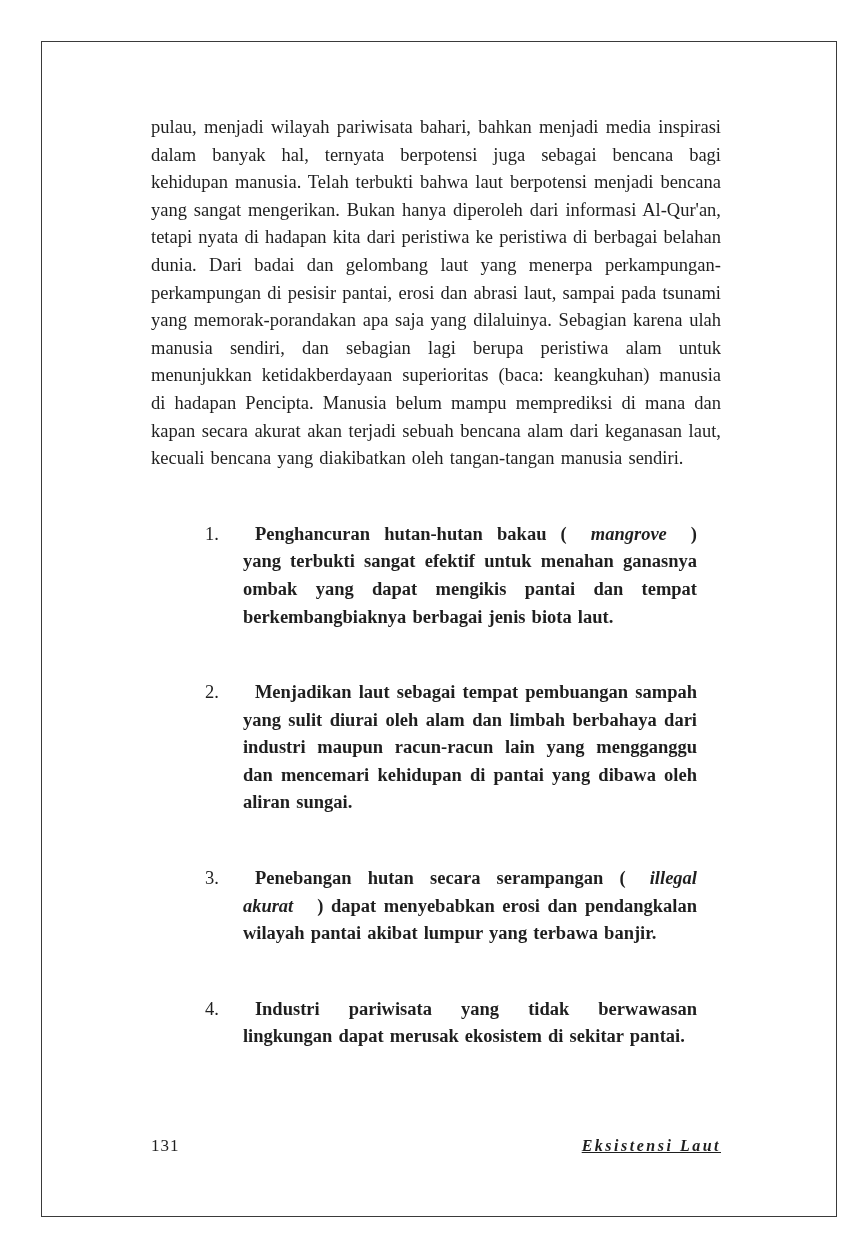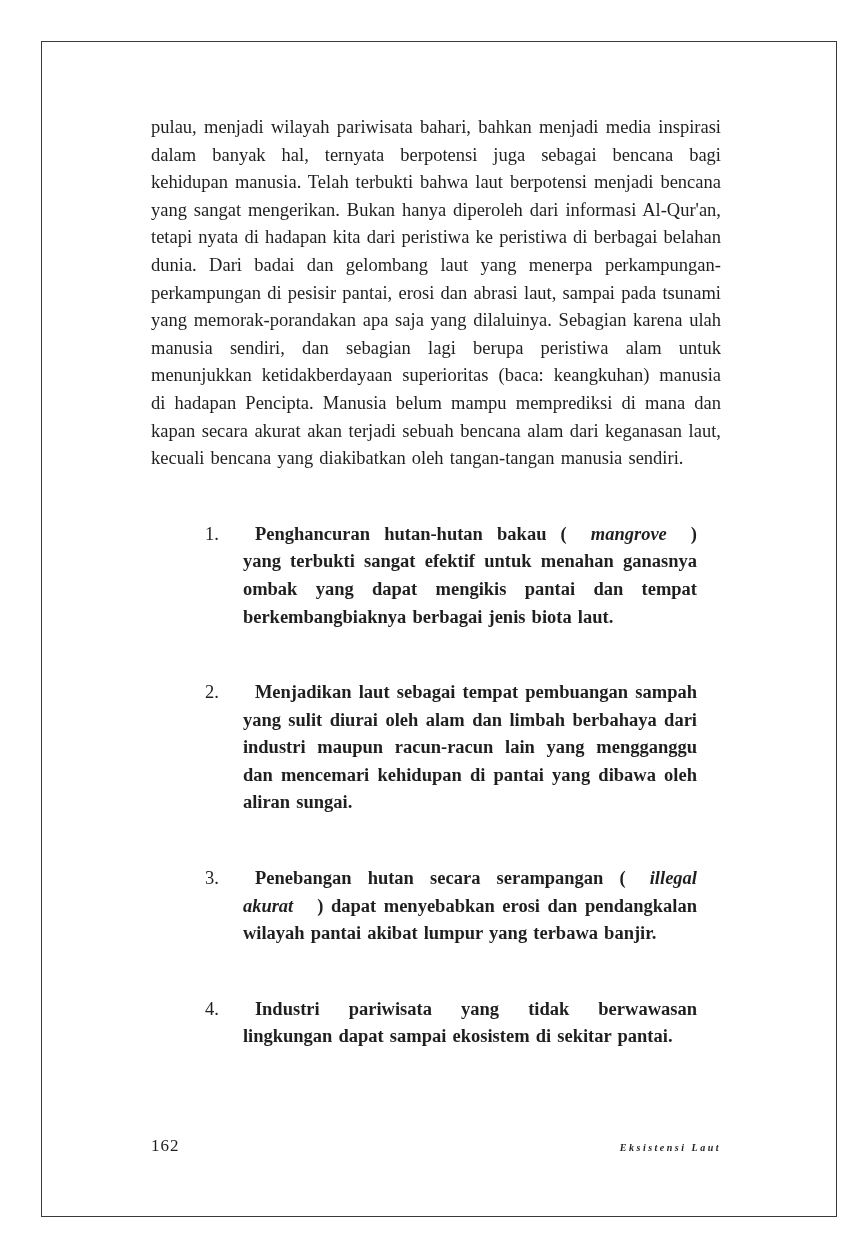--- a/index.html
+++ b/index.html
@@ -82,24 +82,25 @@
     justify-content: space-between;
     align-items: baseline;
   }
 
   .page-number {
     font-size: 17px;
     letter-spacing: 1px;
   }
 
   .running-title {
-    font-size: 10px;
+    font-size: 16px;
     font-style: italic;
     font-weight: 600;
     letter-spacing: 2.5px;
+    text-decoration: underline;
   }
 </style>
 </head>
 <body>
 
 <div class="page">
 
   <div class="frame"></div>
 
   <div class="content">
@@ -119,25 +120,25 @@
         <span class="li-text"><span>Menjadikan laut sebagai tempat pembuangan sampah yang sulit diurai oleh alam dan limbah berbahaya dari industri maupun racun-racun lain yang mengganggu dan mencemari kehidupan di pantai yang dibawa oleh aliran sungai.</span><i></i><span></span></span>
       </div>
 
       <div class="list-item">
         <span class="num">3.</span>
         <span class="li-text"><span>Penebangan hutan secara serampangan (</span><i>illegal akurat</i><span>) dapat menyebabkan erosi dan pendangkalan wilayah pantai akibat lumpur yang terbawa banjir.</span></span>
       </div>
 
       <div class="list-item">
         <span class="num">4.</span>
-        <span class="li-text"><span>Industri pariwisata yang tidak berwawasan lingkungan dapat sampai ekosistem di sekitar pantai.</span><i></i><span></span></span>
+        <span class="li-text"><span>Industri pariwisata yang tidak berwawasan lingkungan dapat merusak ekosistem di sekitar pantai.</span><i></i><span></span></span>
       </div>
 
     </div>
 
   </div>
 
   <div class="footer">
-    <span class="page-number">162</span>
+    <span class="page-number">131</span>
     <span class="running-title">Eksistensi Laut</span>
   </div>
 
 </div>
 
 </body></html>

